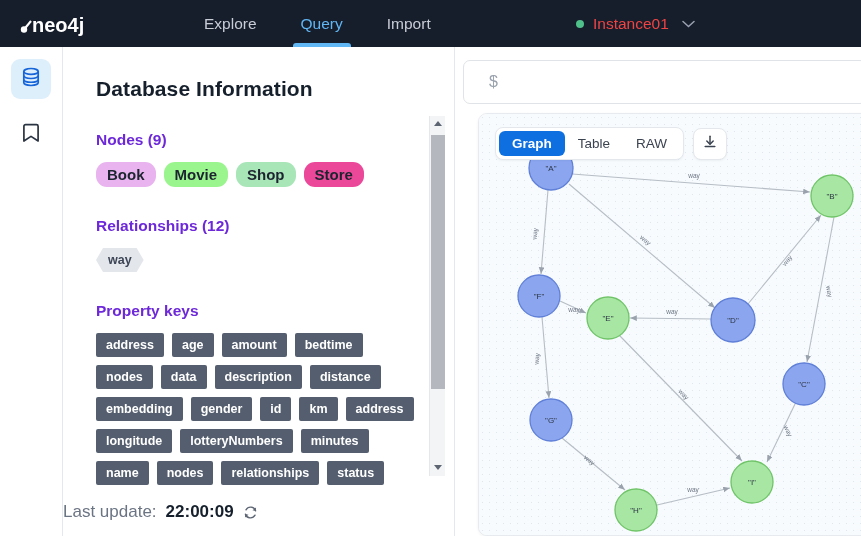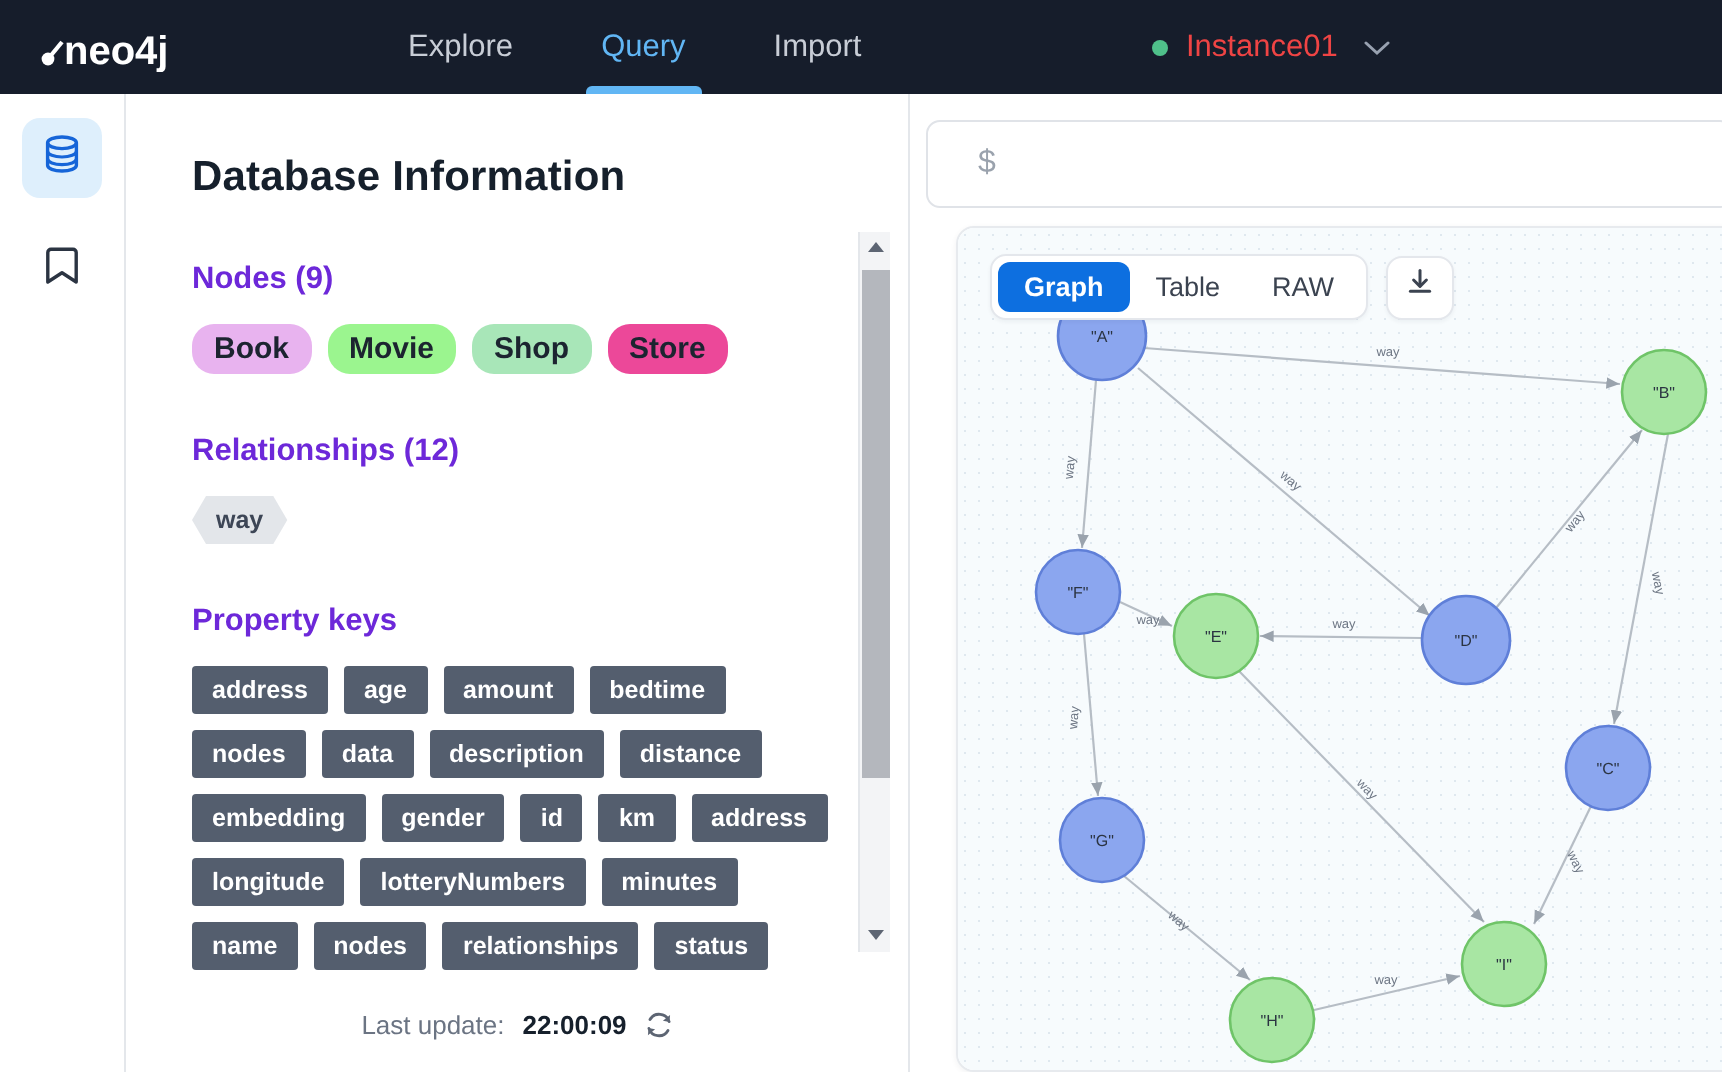--- a/index.html
+++ b/index.html
@@ -72,22 +72,22 @@
     font-size: 12.5px; font-weight: bold; color: #3d4656; background: #e3e6ea;
     padding: 5px 12px; white-space: nowrap;
     clip-path: polygon(7px 0, calc(100% - 7px) 0, 100% 50%, calc(100% - 7px) 100%, 7px 100%, 0 50%);
   }
   .pkey {
     font-size: 12.5px; font-weight: bold; color: #ffffff; background: #545e6e;
     padding: 5px 10px; border-radius: 2px; white-space: nowrap;
   }
   .panel-footer {
     position: absolute; left: 0; bottom: 0; width: 392px; height: 48px;
-    display: flex; align-items: center; justify-content: center; gap: 9px;
-    font-size: 13px; color: #6b7483; background: #ffffff;
+    display: flex; align-items: center; gap: 9px;
+    font-size: 17px; color: #6b7483; background: #ffffff;
   }
   .panel-footer b { color: #16202c; }
   .refresh { cursor: pointer; display: flex; }
 
   
   .sbar {
     position: absolute; left: 429px; top: 116px; width: 16px; height: 360px;
     background: #f3f4f6; border-left: 1px solid #e4e7eb;
   }
   .sbtn { position: absolute; left: 0; width: 16px; height: 16px; cursor: pointer; }

